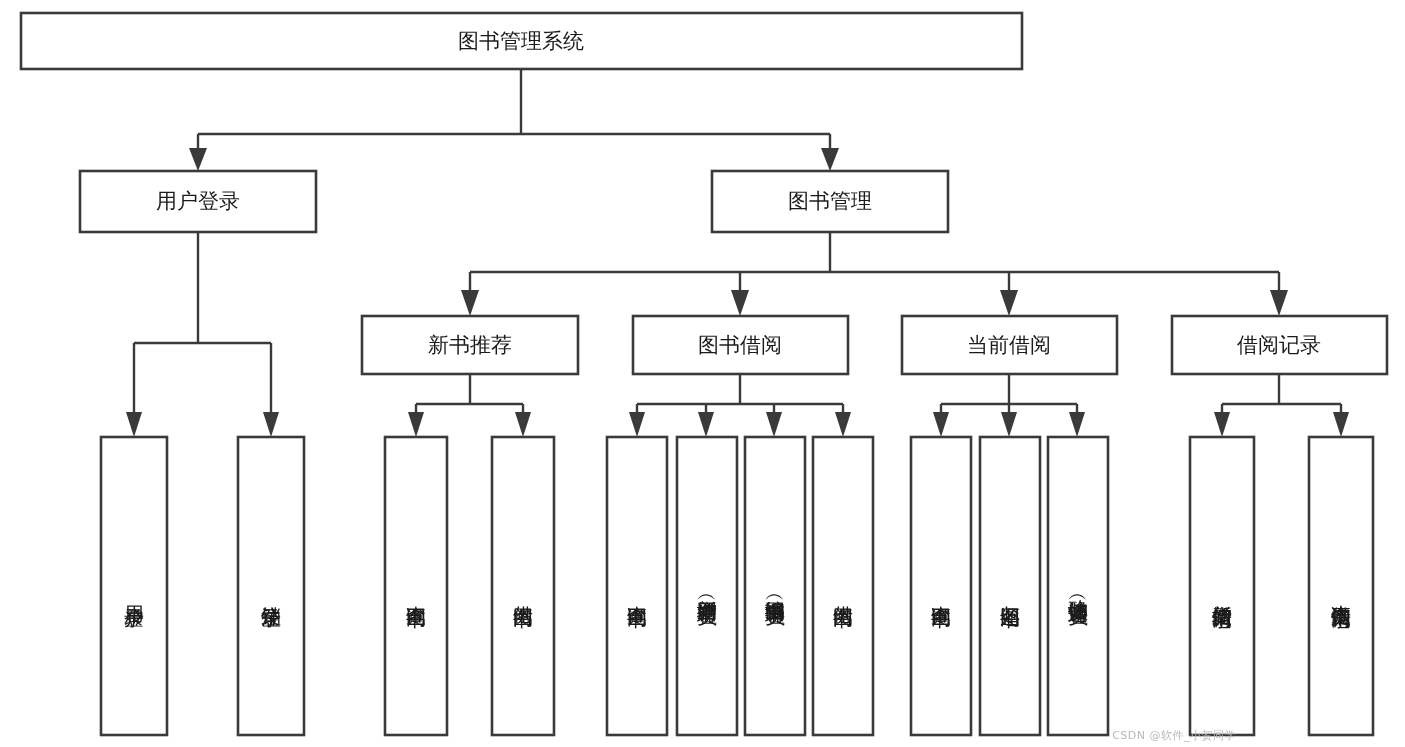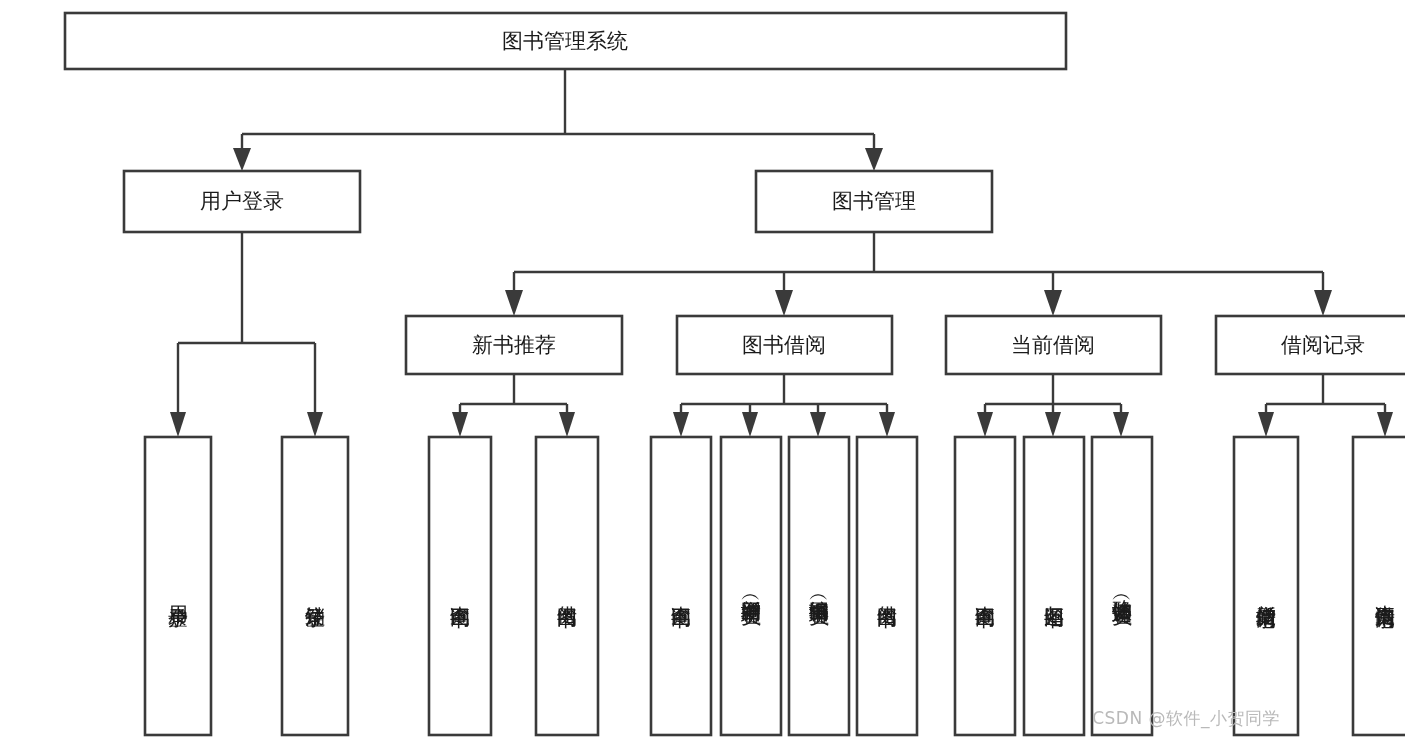--- a/index.html
+++ b/index.html
@@ -11,21 +11,20 @@
     width: 1405px;
     height: 747px;
     font-family: "DejaVu Sans", "Liberation Sans", sans-serif;
     overflow: hidden;
     position: relative;
   }
   #diagram-root {
     position: relative;
     width: 1244px;
     height: 747px;
-    margin-left: 44px;
   }
   svg#tree-svg {
     position: absolute;
     top: 0; left: 0;
     width: 1405px;
     height: 747px;
   }
   .node-box {
     fill: #ffffff;
     stroke: #3a3a3a;
@@ -59,23 +58,23 @@
     letter-spacing: 1px;
     white-space: nowrap;
     pointer-events: none;
     display: flex;
     align-items: flex-start;
     justify-content: center;
   }
   .watermark {
     position: absolute;
     right: 8px;
-    bottom: 17px;
-    font-family: "DejaVu Sans", "Liberation Sans", sans-serif;
-    font-size: 17px;
+    bottom: 4px;
+    font-family: "DejaVu Sans", "Liberation Sans", sans-serif;
+    font-size: 11px;
     color: #b9b9b9;
     letter-spacing: 0.5px;
     white-space: nowrap;
   }
 </style>
 </head>
 <body>
 
 <div id="diagram-root">
 

